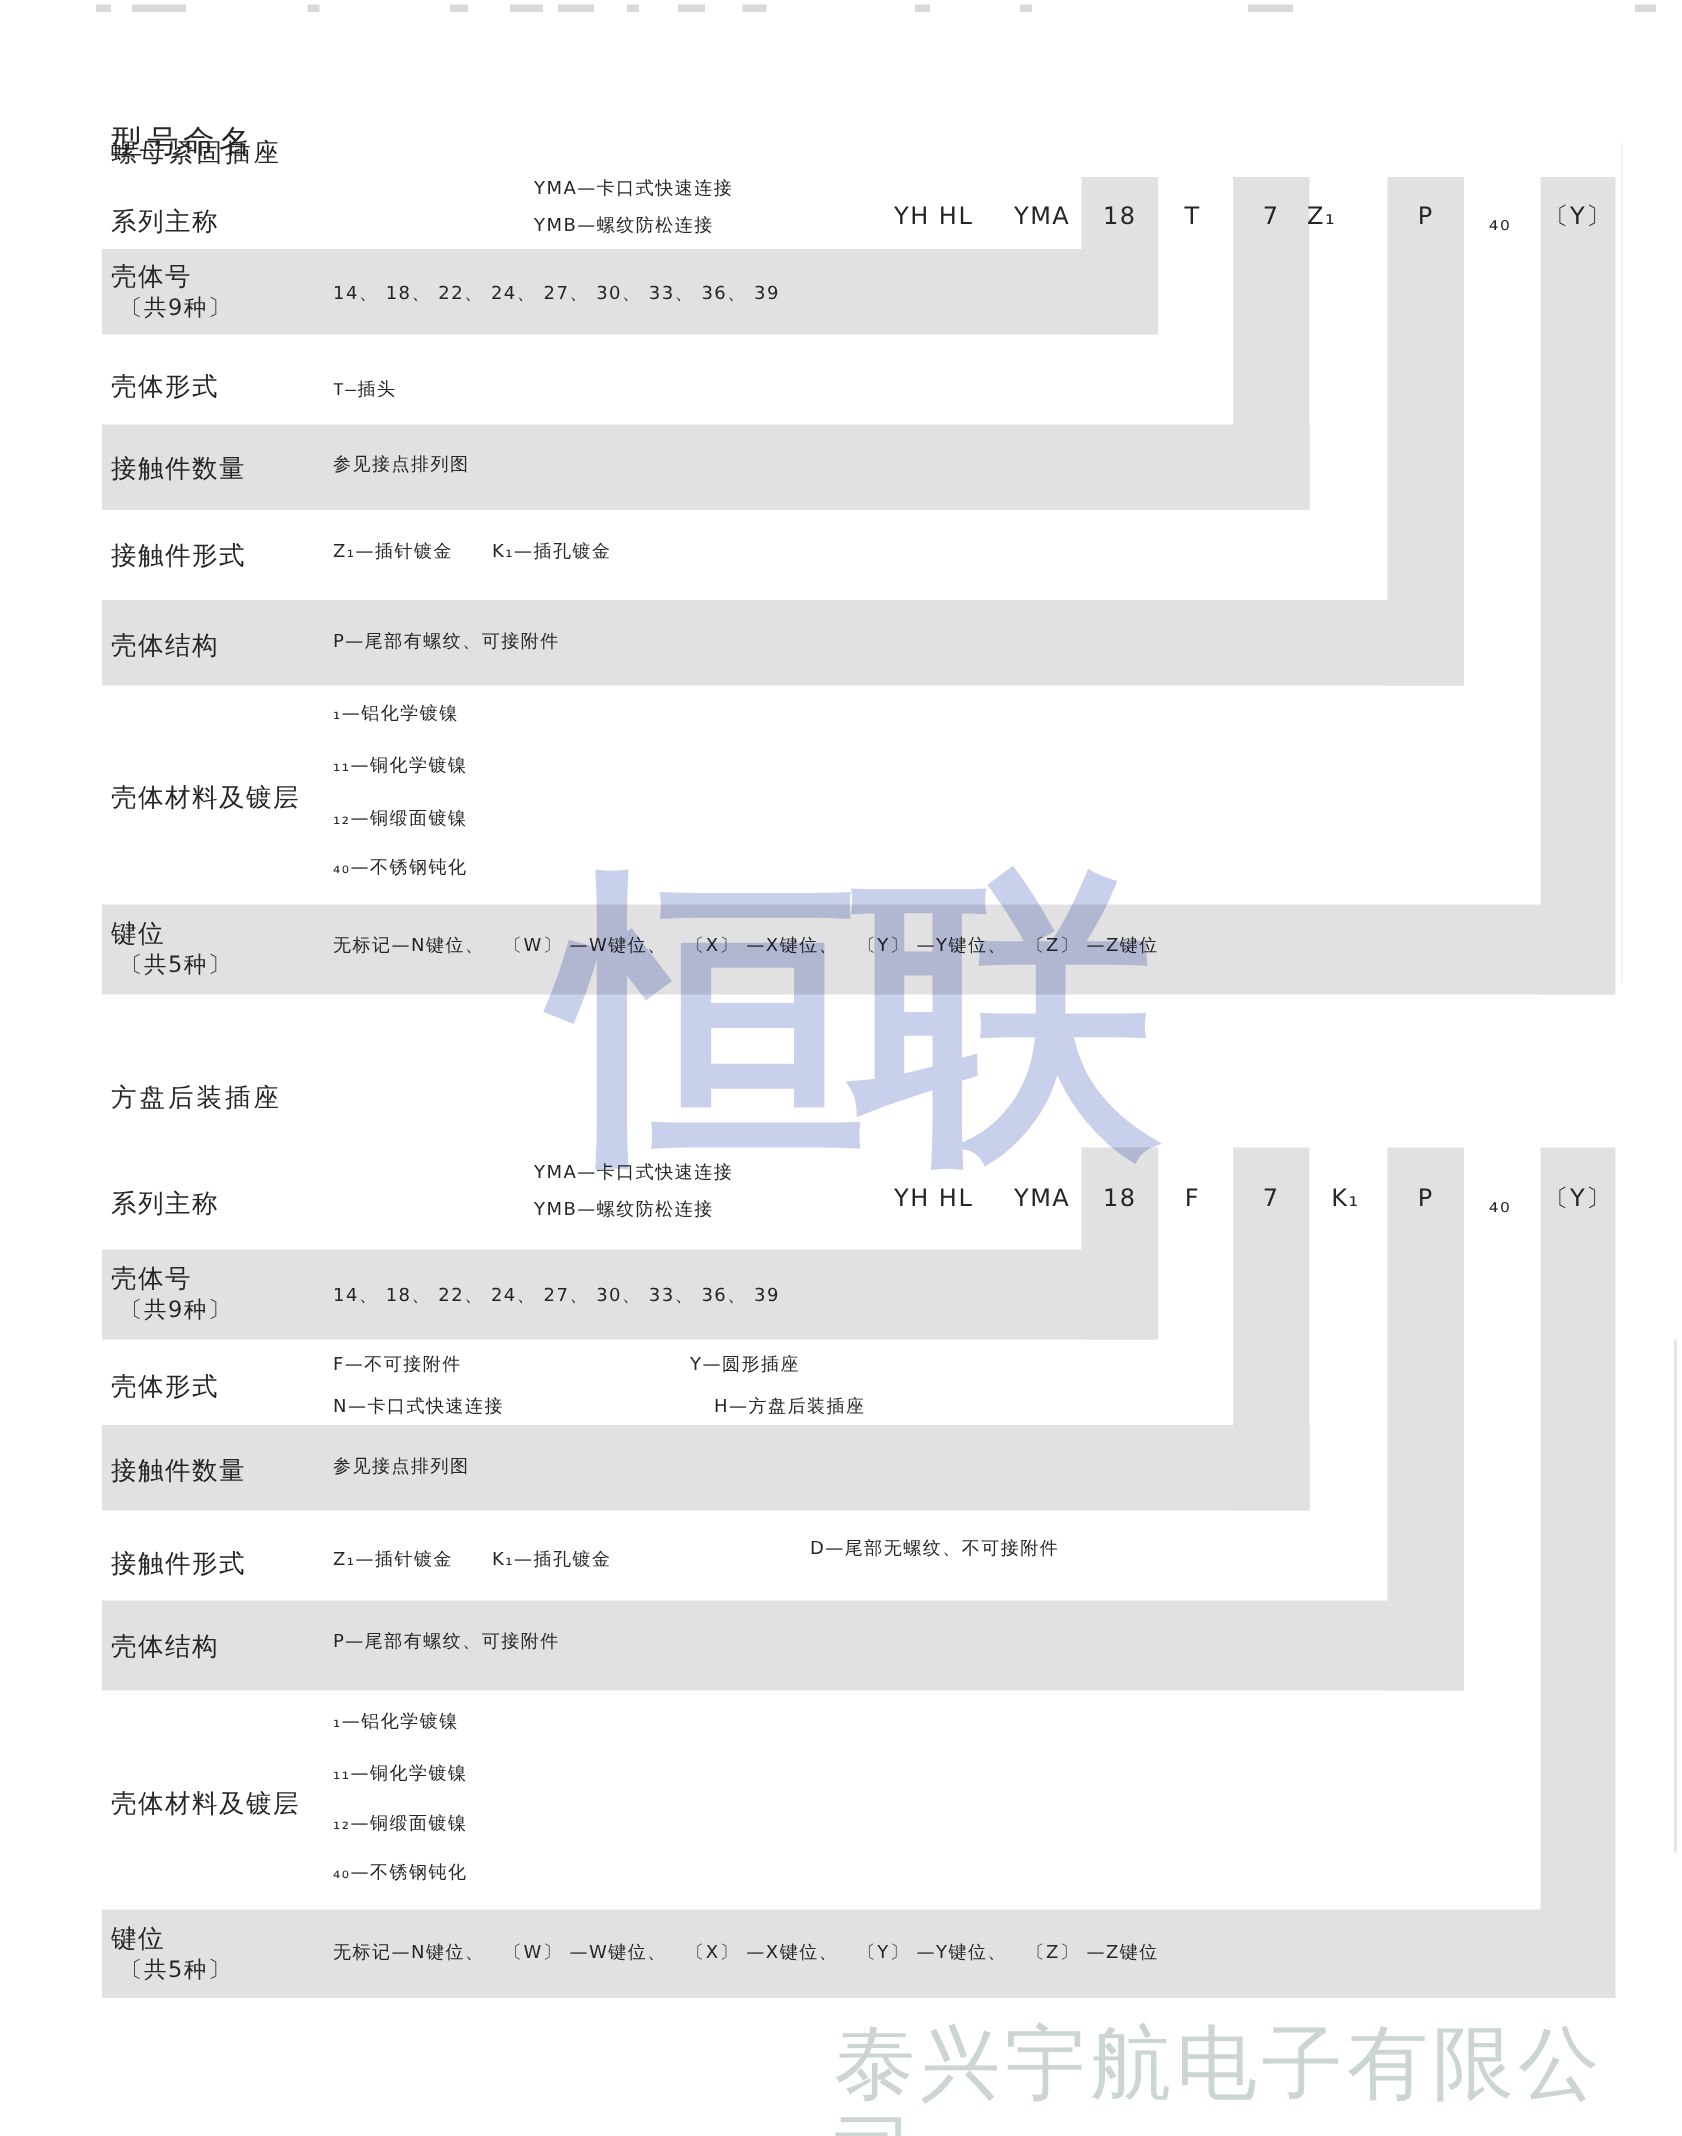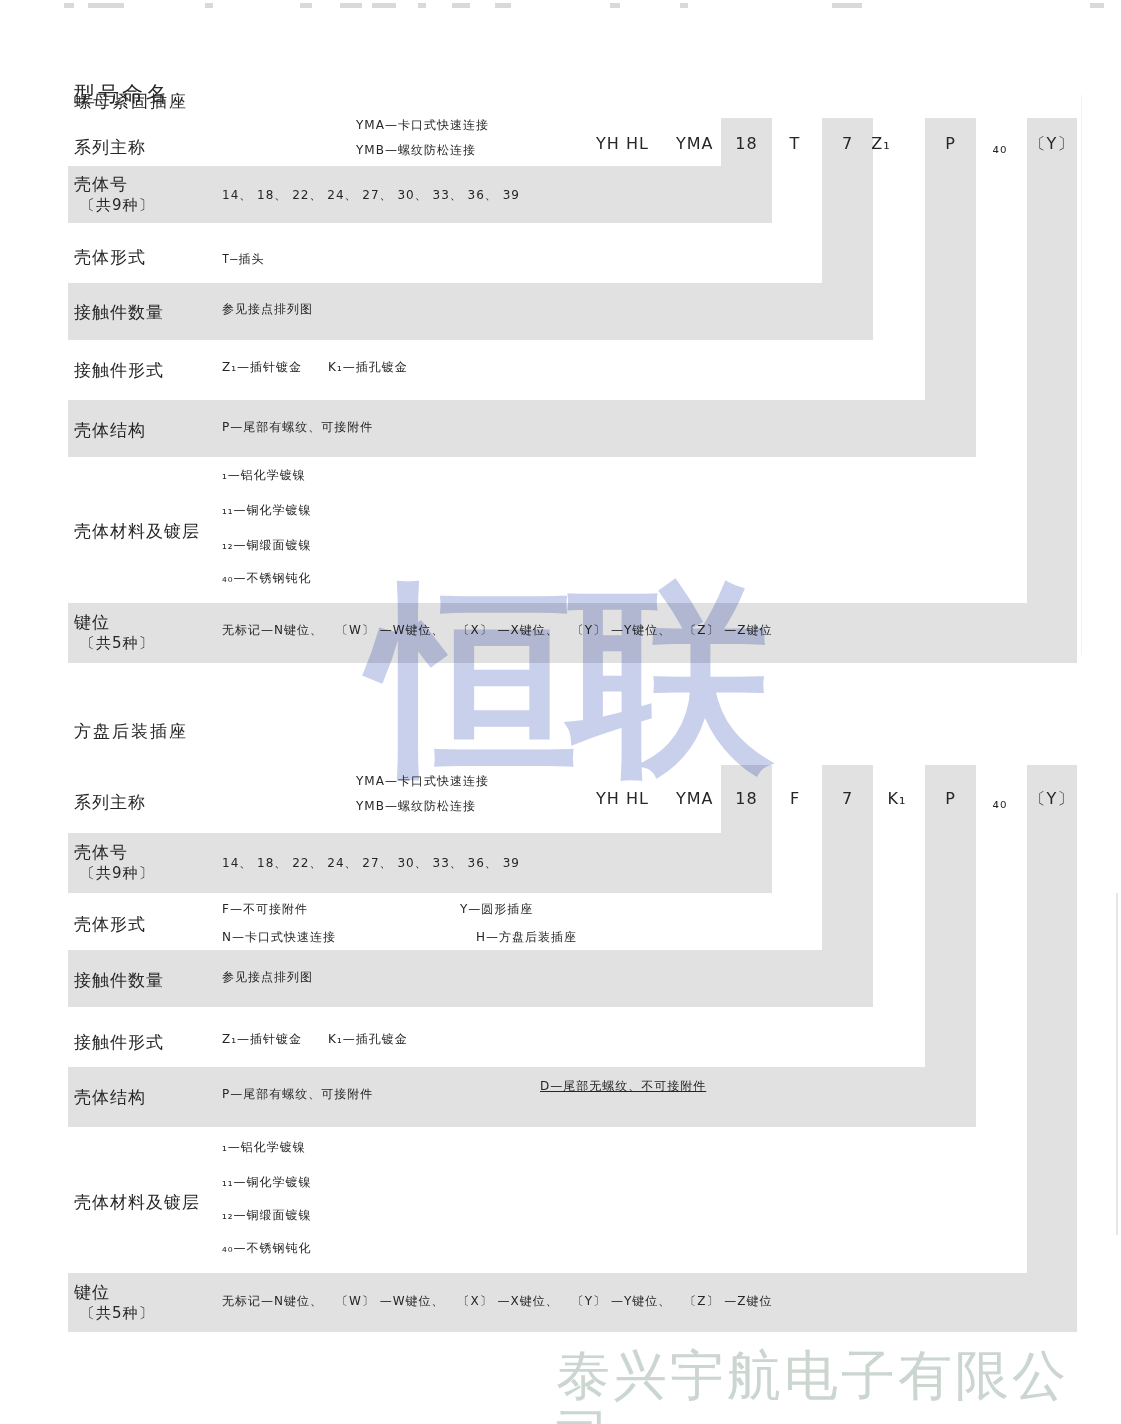--- a/index.html
+++ b/index.html
@@ -136,21 +136,21 @@
 <div class="abs txt t" style="left:476px;top:929px;">H—方盘后装插座</div>
 
 <div class="abs lbl t" style="left:74px;top:969px;">接触件数量</div>
 <div class="abs txt t" style="left:222px;top:969px;">参见接点排列图</div>
 
 <div class="abs lbl t" style="left:74px;top:1031px;">接触件形式</div>
 <div class="abs txt t" style="left:222px;top:1031px;">Z₁—插针镀金　　K₁—插孔镀金</div>
 
 <div class="abs lbl t" style="left:74px;top:1086px;">壳体结构</div>
 <div class="abs txt t" style="left:222px;top:1086px;">P—尾部有螺纹、可接附件</div>
-<div class="abs txt t" style="left:540px;top:1078px;text-decoration:underline;">D—尾部无螺纹、不可接附件</div>
+<div class="abs txt t" style="left:540px;top:1024px;">D—尾部无螺纹、不可接附件</div>
 
 <div class="abs lbl t" style="left:74px;top:1191px;">壳体材料及镀层</div>
 <div class="abs txt t" style="left:222px;top:1139px;">₁—铝化学镀镍</div>
 <div class="abs txt t" style="left:222px;top:1174px;">₁₁—铜化学镀镍</div>
 <div class="abs txt t" style="left:222px;top:1207px;">₁₂—铜缎面镀镍</div>
 <div class="abs txt t" style="left:222px;top:1240px;">₄₀—不锈钢钝化</div>
 
 <div class="abs lbl t" style="left:74px;top:1281px;">键位</div>
 <div class="abs lbl2 t" style="left:80px;top:1304px;">〔共5种〕</div>
 <div class="abs txt t" style="left:222px;top:1293px;">无标记—N键位、　〔W〕 —W键位、　〔X〕 —X键位、　〔Y〕 —Y键位、　〔Z〕 —Z键位</div>

